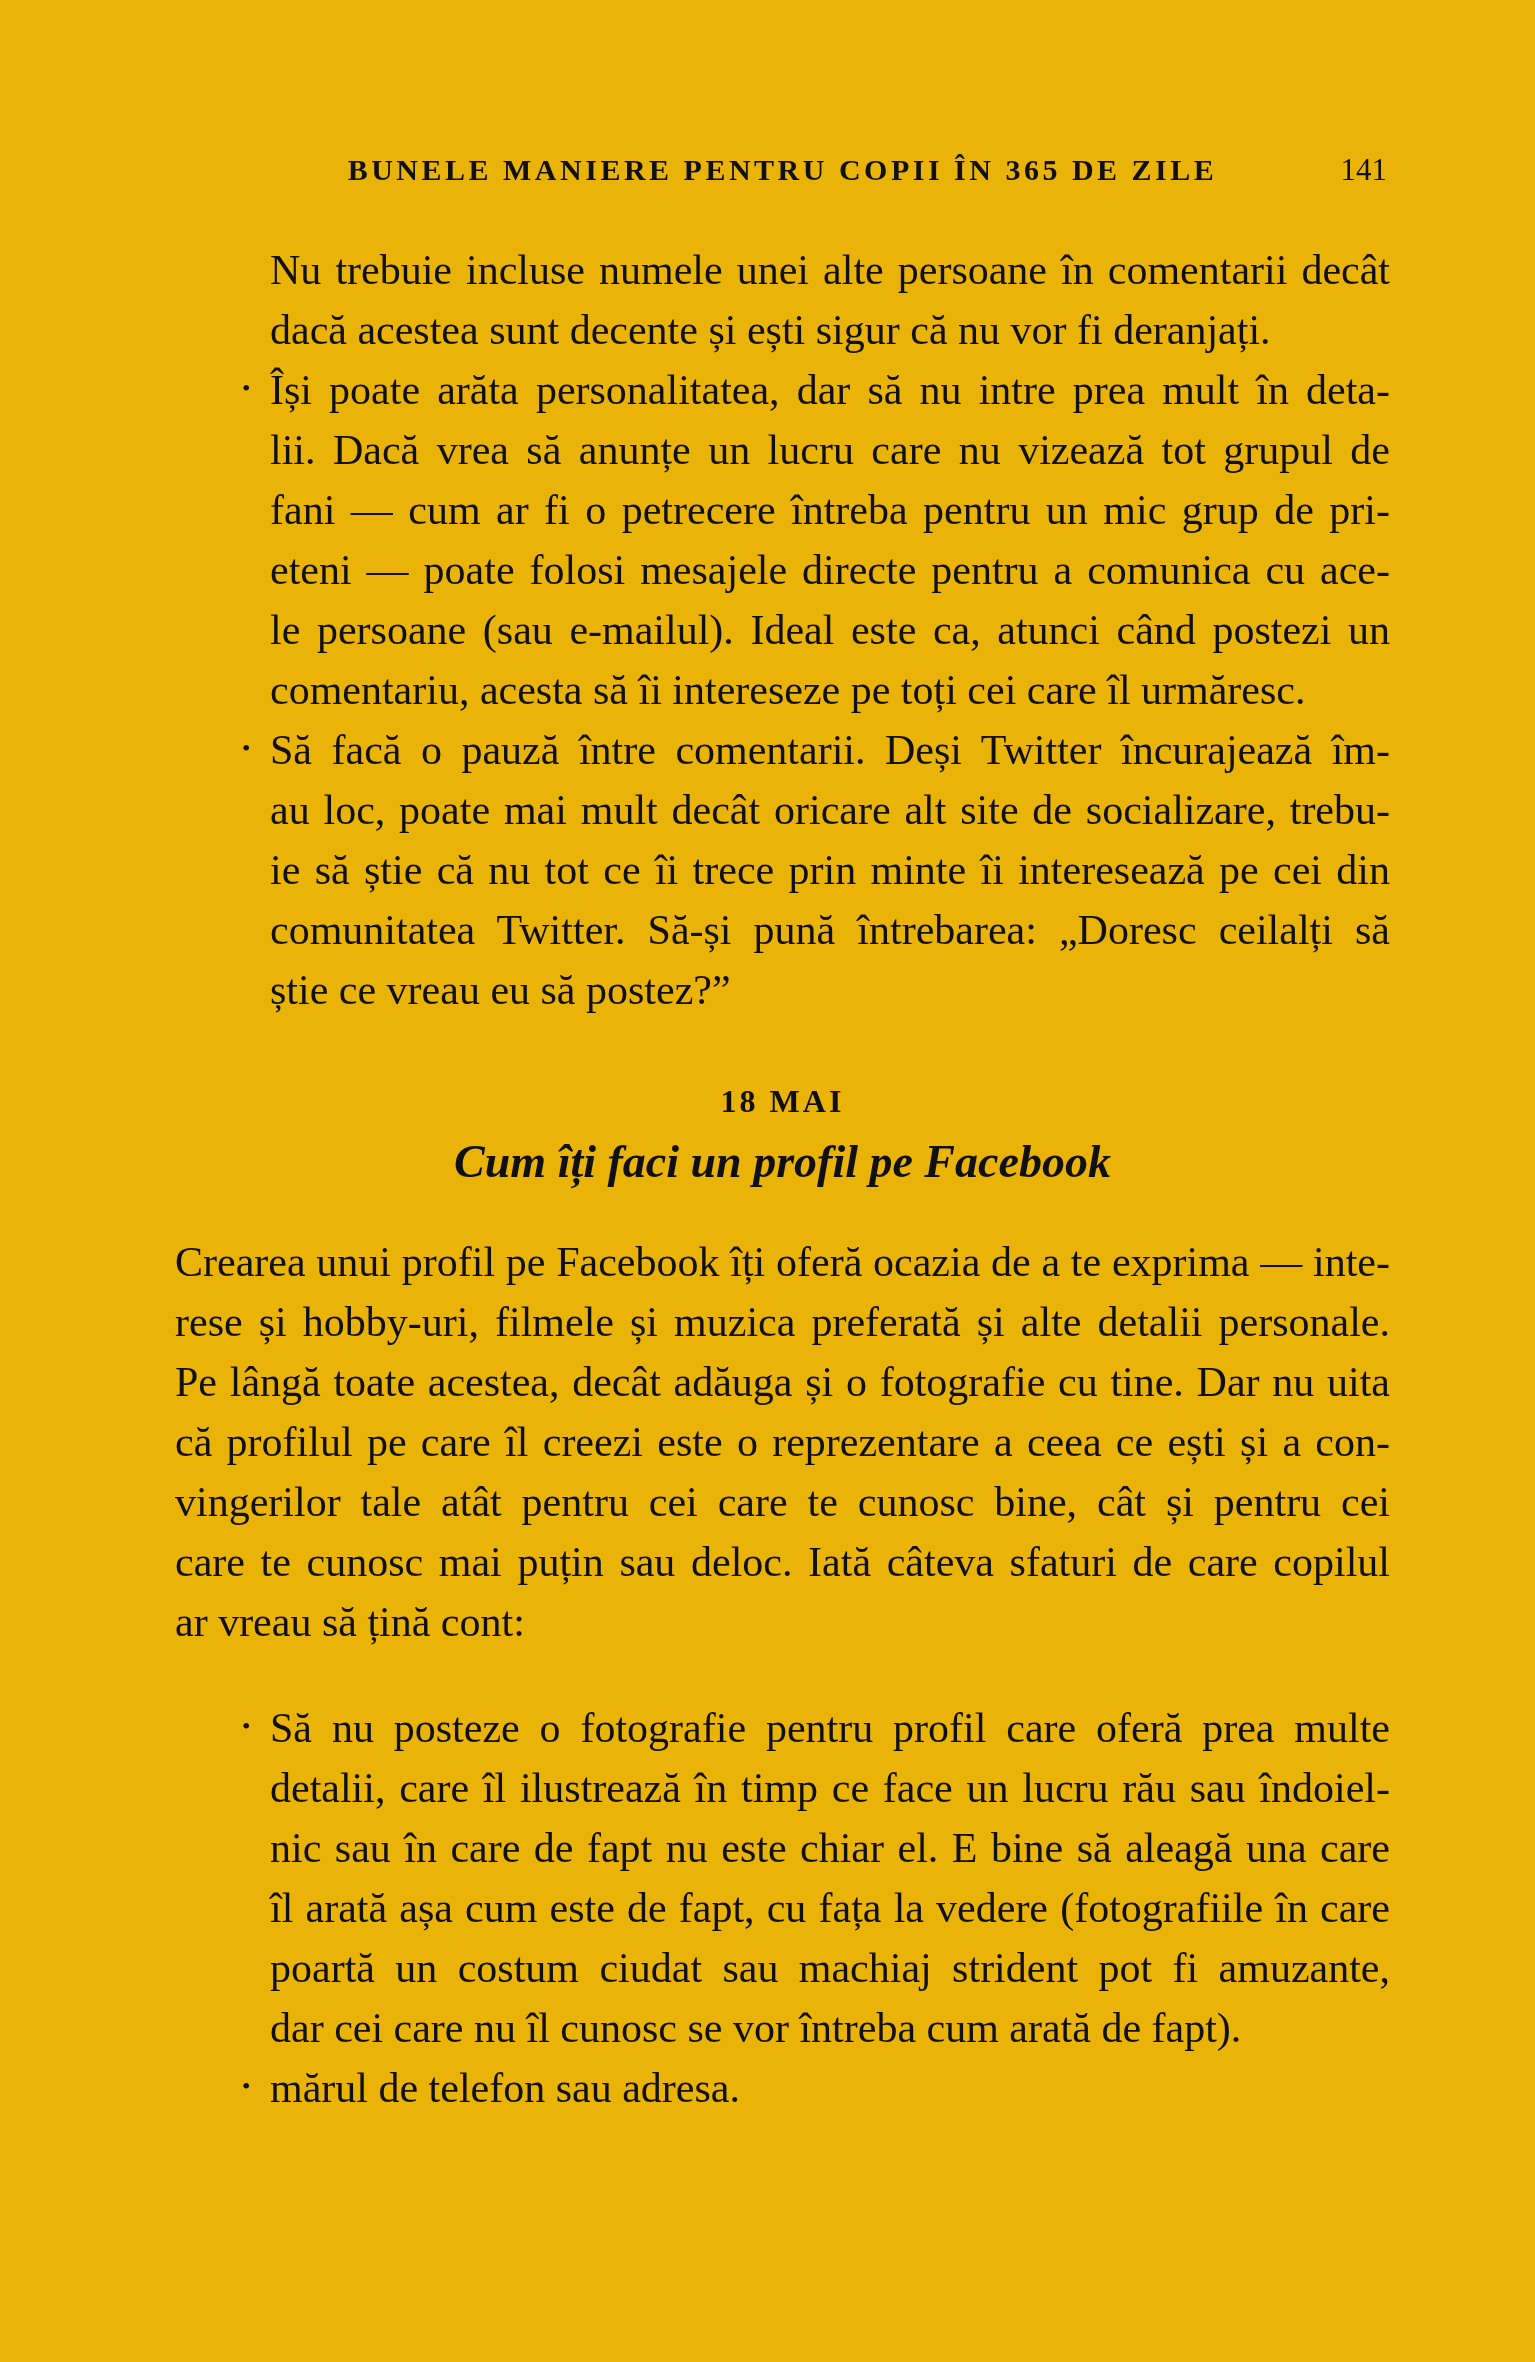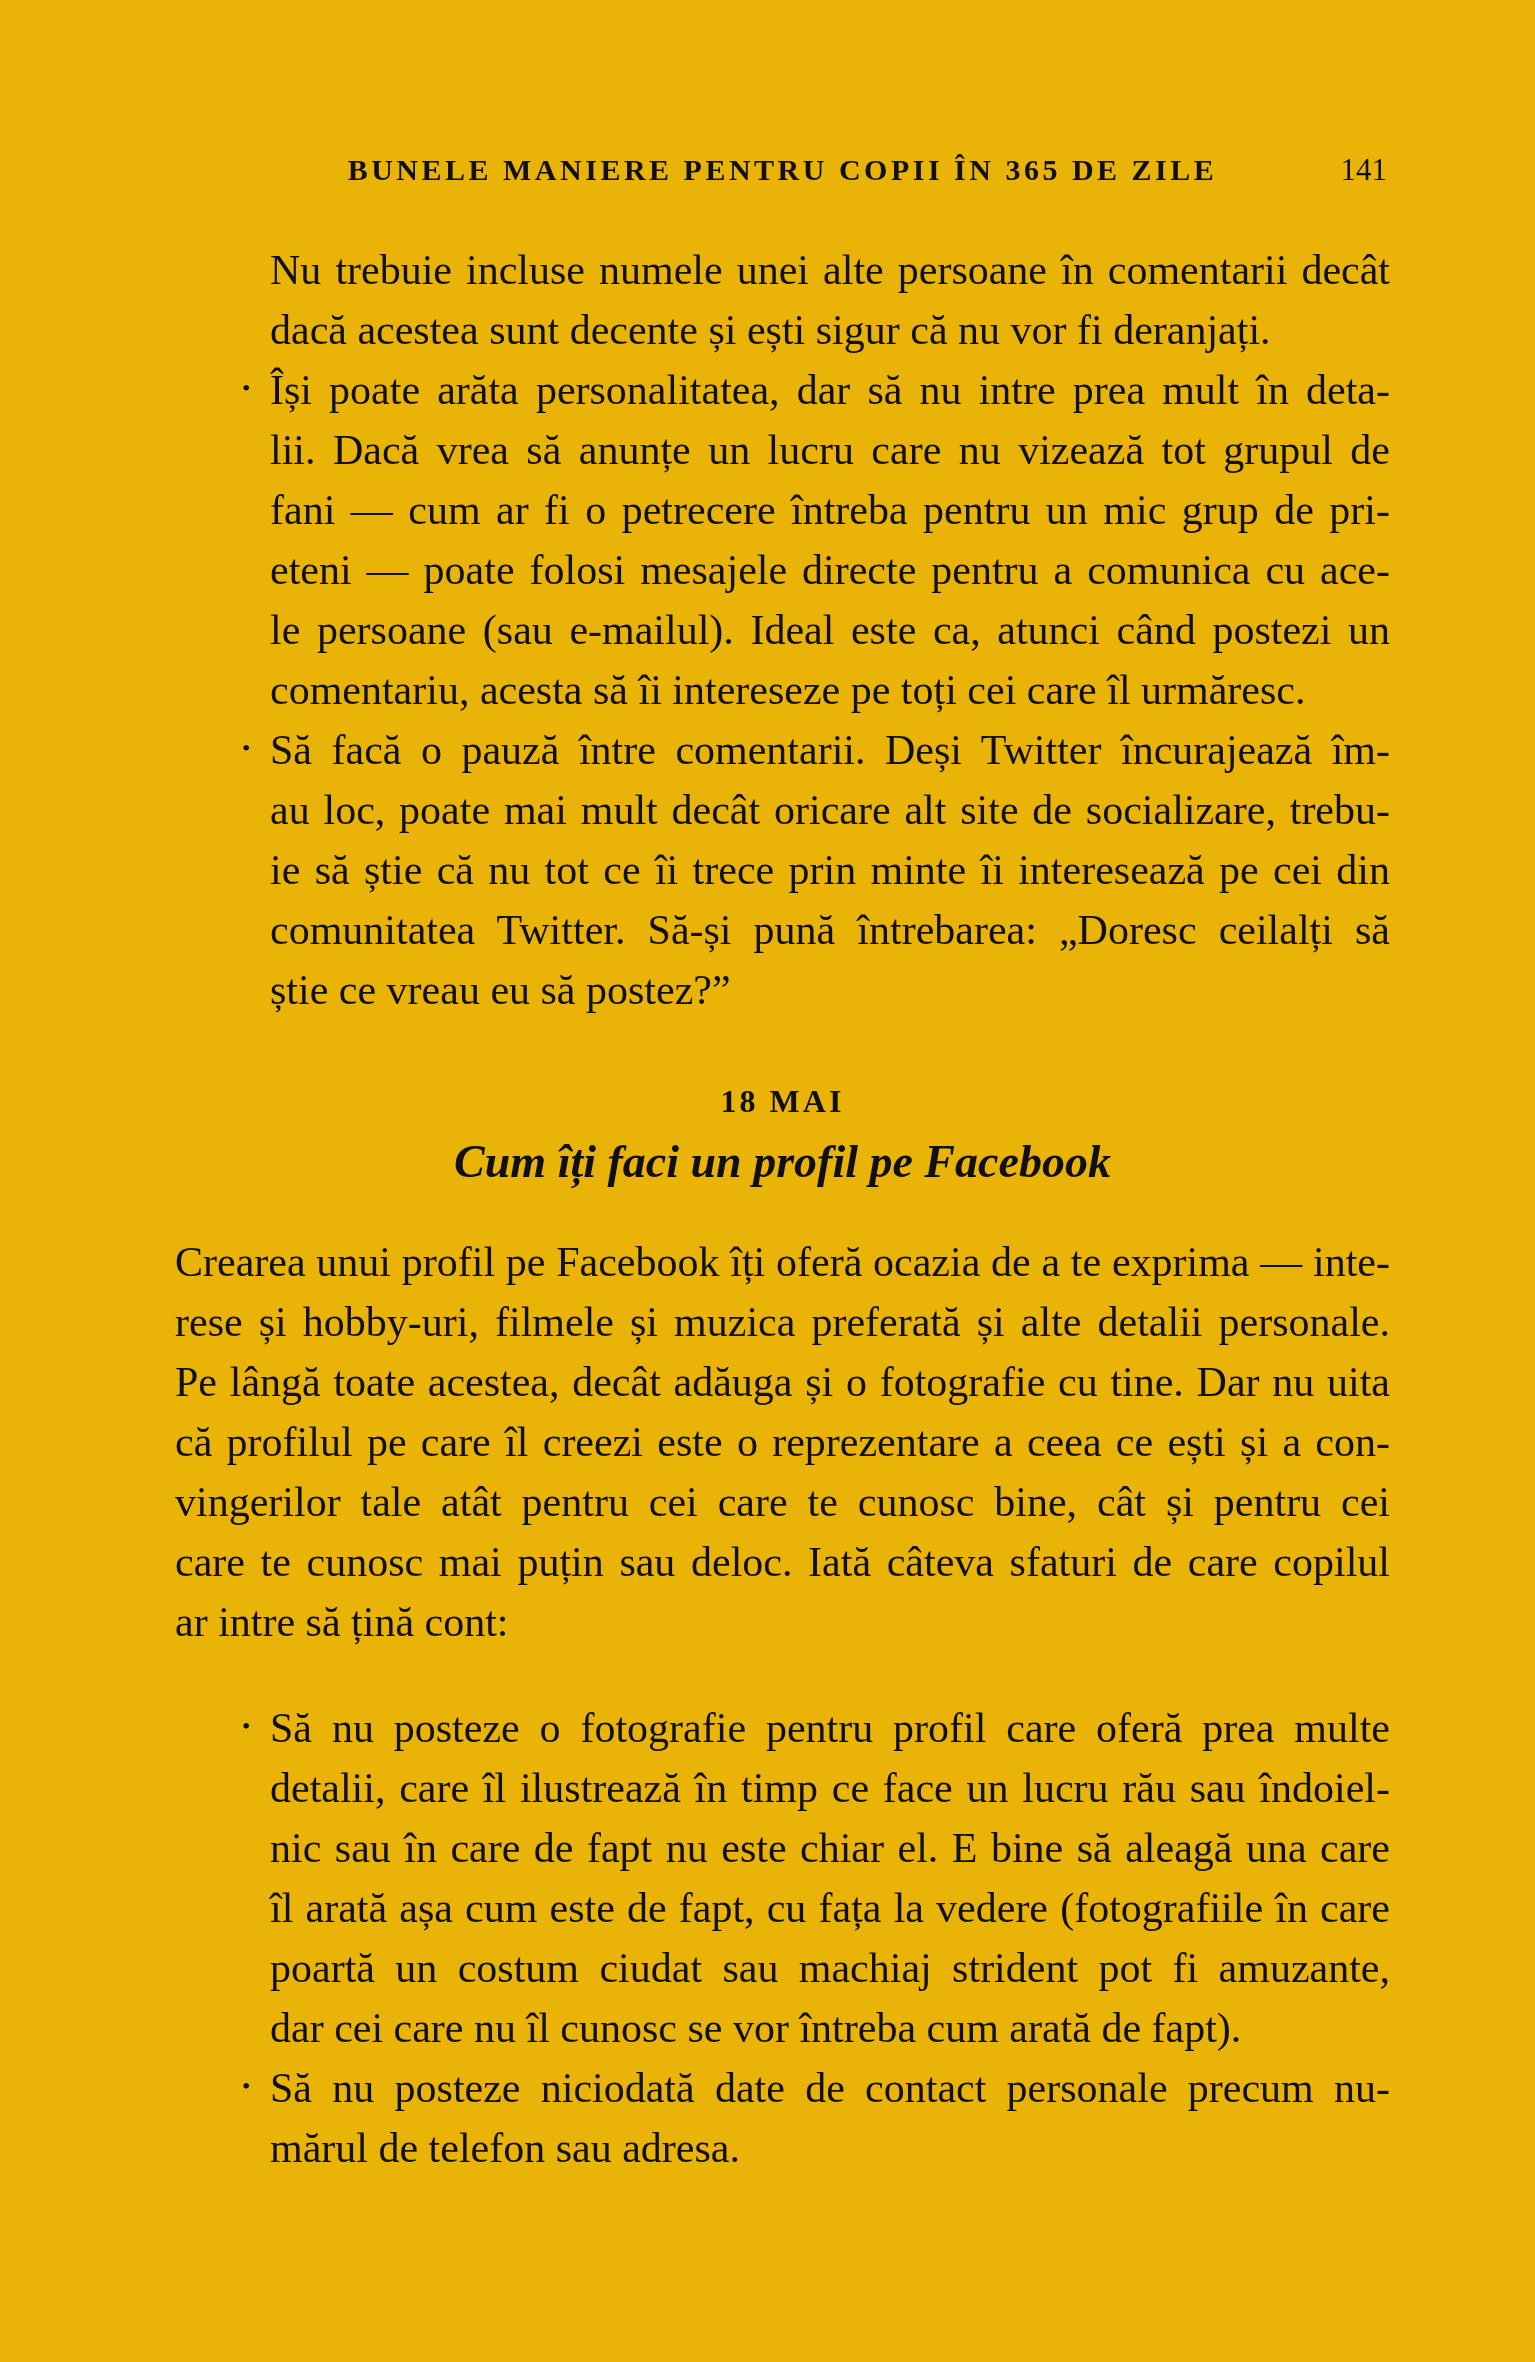--- a/index.html
+++ b/index.html
@@ -117,30 +117,29 @@
       <div class="block chapter-title">
         <div class="line">Cum îți faci un profil pe Facebook</div>
       </div>
       <div class="block paragraph para-flush">
         <div class="line">Crearea unui profil pe Facebook îți oferă ocazia de a te exprima — inte-</div>
         <div class="line">rese și hobby-uri, filmele și muzica preferată și alte detalii personale.</div>
         <div class="line">Pe lângă toate acestea, decât adăuga și o fotografie cu tine. Dar nu uita</div>
         <div class="line">că profilul pe care îl creezi este o reprezentare a ceea ce ești și a con-</div>
         <div class="line">vingerilor tale atât pentru cei care te cunosc bine, cât și pentru cei</div>
         <div class="line">care te cunosc mai puțin sau deloc. Iată câteva sfaturi de care copilul</div>
-        <div class="line last">ar intre să țină cont:</div>
+        <div class="line last">ar vreau să țină cont:</div>
       </div>
       <div class="block bullet gap-before">
         <span class="bullet-marker">•</span>
         <div class="line">Să nu posteze o fotografie pentru profil care oferă prea multe</div>
         <div class="line">detalii, care îl ilustrează în timp ce face un lucru rău sau îndoiel-</div>
         <div class="line">nic sau în care de fapt nu este chiar el. E bine să aleagă una care</div>
         <div class="line">îl arată așa cum este de fapt, cu fața la vedere (fotografiile în care</div>
         <div class="line">poartă un costum ciudat sau machiaj strident pot fi amuzante,</div>
         <div class="line last">dar cei care nu îl cunosc se vor întreba cum arată de fapt).</div>
       </div>
       <div class="block bullet">
         <span class="bullet-marker">•</span>
-        <div class="line">Să nu posteze niciodată date de contact personale precum nu-</div>
         <div class="line last">mărul de telefon sau adresa.</div>
       </div>
     </main>
 </div>
 
 </body></html>

